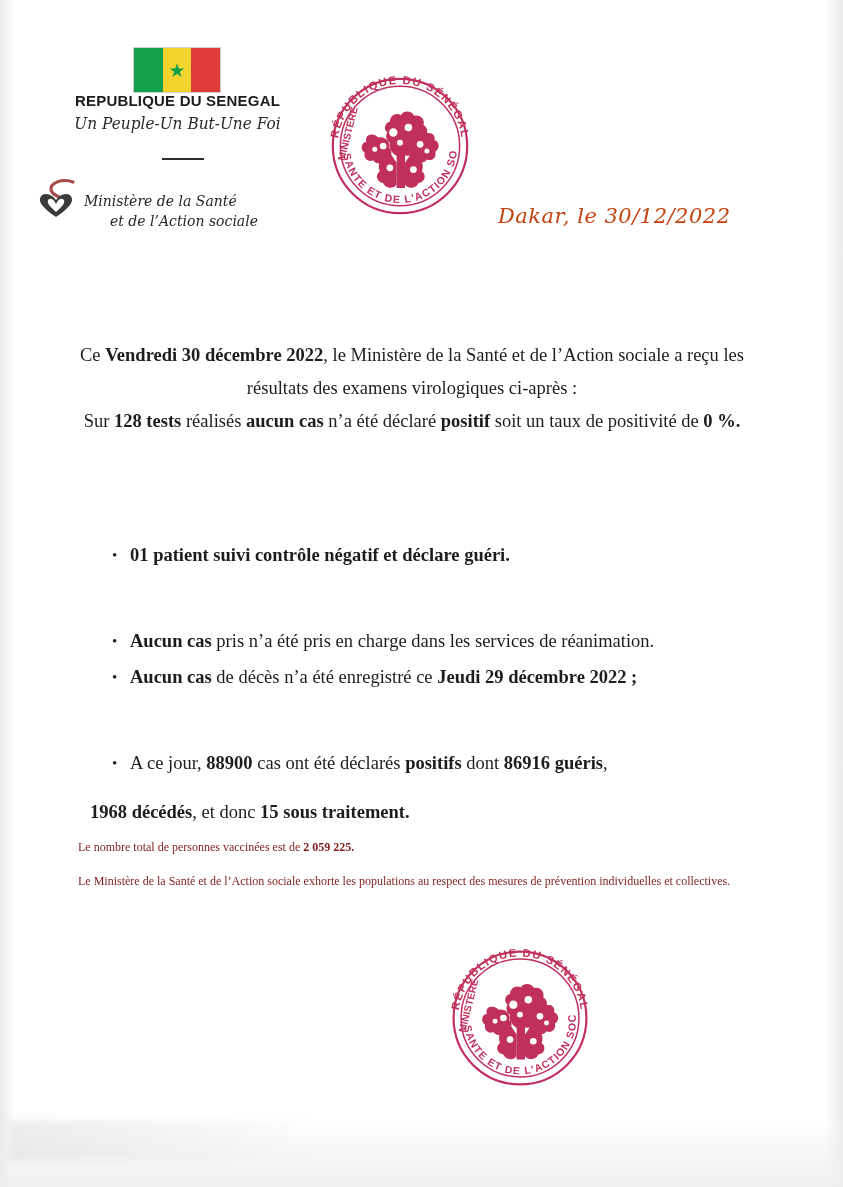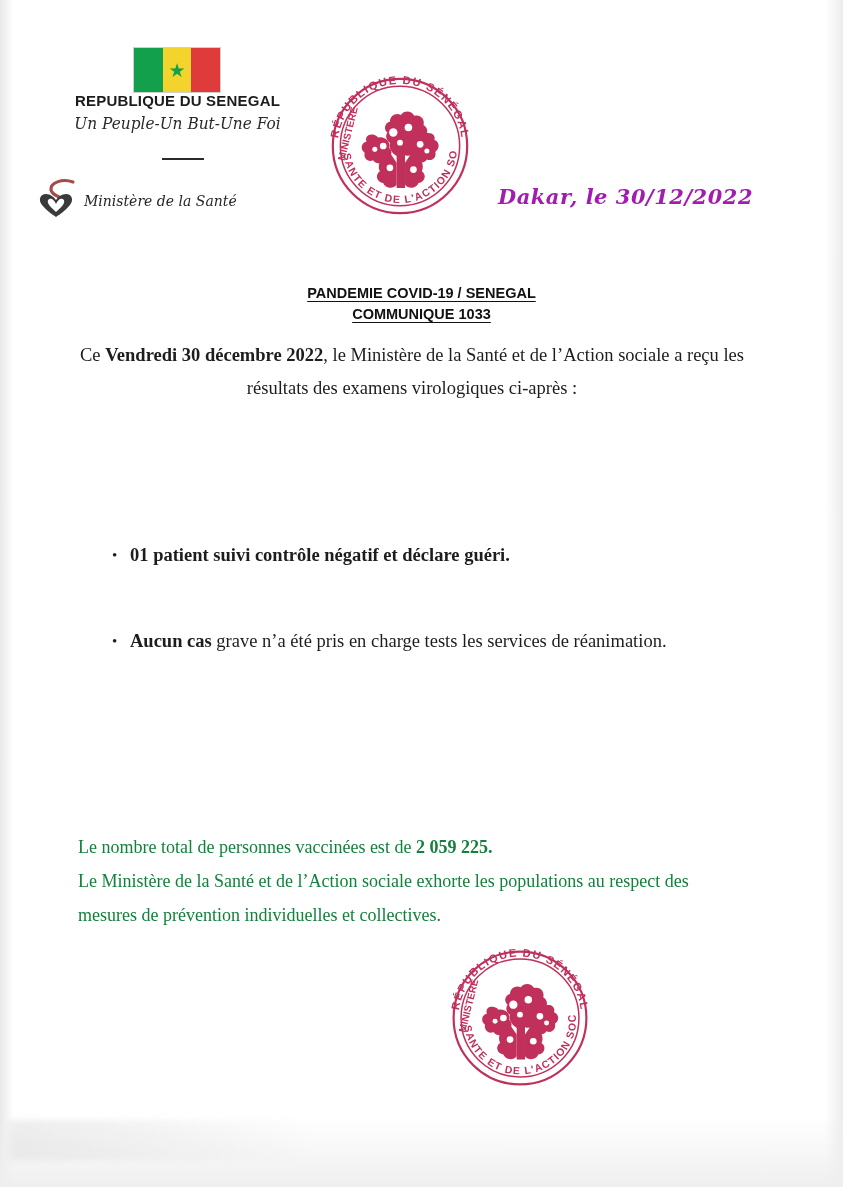--- a/index.html
+++ b/index.html
@@ -89,27 +89,26 @@
     color: #262626;
   }
   .ministry-name .l2 { padding-left: 26px; display: block; }
 
   .stamp-top {
     position: absolute; left: 316px; top: 62px;
     width: 168px; height: 168px;
   }
 
   .dateline {
-    position: absolute; left: 498px; top: 184px;
+    position: absolute; left: 498px; top: 204px;
     font-family: "DejaVu Serif", serif;
     font-style: italic;
     font-size: 21px;
-    color: #a21caf;
+    color: #c2410c;
     letter-spacing: 0.5px;
-    font-weight: bold;
   }
 
   
   .title-block {
     position: absolute; left: 0; top: 283px; width: 100%;
     text-align: center;
     font-family: "Liberation Sans", sans-serif;
     font-weight: 700;
     font-size: 14.5px;
     line-height: 1.42;
@@ -149,23 +148,23 @@
     left: 22px;
     top: 0;
     font-size: 15px;
   }
   .gap-lg { margin-top: 55px; }
   .gap-sm { margin-top: 5px; }
   .stat-line2 { display: block; margin-top: 18px; margin-left: -40px; }
 
   .closing {
     position: absolute; left: 78px; top: 830px; width: 670px;
-    font-size: 18px;
+    font-size: 12px;
     line-height: 34px;
-    color: #15803d;
+    color: #7f1d1d;
   }
   .closing p { margin: 0; }
   .closing .p2 { margin-top: 0; }
 
   .stamp-bottom {
     position: absolute; left: 437px; top: 935px;
     width: 166px; height: 166px;
   }
 
   .smudge {
@@ -205,20 +204,21 @@
         <path d="M41 6 C30 2, 18 7, 19 14 C20 21, 34 21, 34 27 C34 33, 24 35, 16 32" fill="none" stroke="#a64a4a" stroke-width="3.2" stroke-linecap="round"></path>
         <path d="M14 18 C8 18, 6 24, 10 29 C14 34, 21 39, 24 41 C27 39, 34 34, 38 29
                  C42 24, 40 18, 34 18 C30 18, 26 21, 24 24 C22 21, 18 18, 14 18 Z" fill="#3a3a3a"></path>
         <path d="M24 36 C21 33, 17 30, 16 27 C15 24, 17 22, 20 23 C22 24, 23 26, 24 28
                  C25 26, 26 24, 28 23 C31 22, 33 24, 32 27 C31 30, 27 33, 24 36 Z" fill="#ffffff"></path>
       </svg>
     </div>
 
     <div class="ministry-name">
       <span>Ministère de la Santé</span>
+      <span class="l2">et de l’Action sociale</span>
     </div>
 
     <div class="stamp-top">
       <svg viewBox="0 0 200 200" width="168" height="168">
         <defs>
           <path id="arcTop" d="M 26,100 A 74,74 0 0 1 174,100"></path>
           <path id="arcBot" d="M 32,100 A 68,68 0 0 0 168,100"></path>
         </defs>
         <circle cx="100" cy="100" r="80" fill="none" stroke="#c0305b" stroke-width="2.6"></circle>
         <circle cx="100" cy="100" r="71" fill="none" stroke="#c0305b" stroke-width="1.8"></circle>
@@ -257,36 +257,39 @@
           <circle cx="116" cy="128" r="4"></circle>
           <circle cx="70" cy="104" r="3"></circle>
           <circle cx="132" cy="106" r="3"></circle>
         </g>
       </svg>
     </div>
 
     <div class="dateline">Dakar, le 30/12/2022</div>
   </div>
 
-  <div class="title-block">
-    <span>PANDEMIE COVID-19 / SENEGAL</span><br>
-    <span>COMMUNIQUE 1033</span>
-  </div>
 
   <div class="body-text">
     <p><span>Ce </span><b>Vendredi 30 décembre 2022</b><span>, le Ministère de la Santé et de l’Action sociale a reçu les résultats des examens virologiques ci-après :</span></p>
+    <p><span>Sur </span><b>128 tests</b><span> réalisés </span><b>aucun cas</b><span> n’a été déclaré </span><b>positif</b><span> soit un taux de positivité de </span><b>0 %.</b></p>
   </div>
 
   <div class="bullets">
     <ul>
       <li>
         <b>01 patient suivi contrôle négatif et déclare guéri.</b>
       </li>
       <li class="gap-lg">
-        <b>Aucun cas</b><span> grave n’a été pris en charge tests les services de réanimation.</span>
+        <b>Aucun cas</b><span> pris n’a été pris en charge dans les services de réanimation.</span>
+      </li>
+      <li class="gap-sm">
+        <b>Aucun cas</b><span> de décès n’a été enregistré ce </span><b>Jeudi 29 décembre 2022 ;</b>
+      </li>
+      <li class="gap-lg">
+        <span>A ce jour, </span><b>88900</b><span> cas ont été déclarés </span><b>positifs</b><span> dont </span><b>86916 guéris</b><span>, </span><span class="stat-line2"><b>1968 décédés</b><span>, et donc </span><b>15 sous traitement.</b></span>
       </li>
     </ul>
   </div>
 
   <div class="closing">
     <p><span>Le nombre total de personnes vaccinées est de </span><b>2 059 225.</b></p>
     <p class="p2">Le Ministère de la Santé et de l’Action sociale exhorte les populations au respect des mesures de prévention individuelles et collectives.</p>
   </div>
 
   <div class="stamp-bottom">

